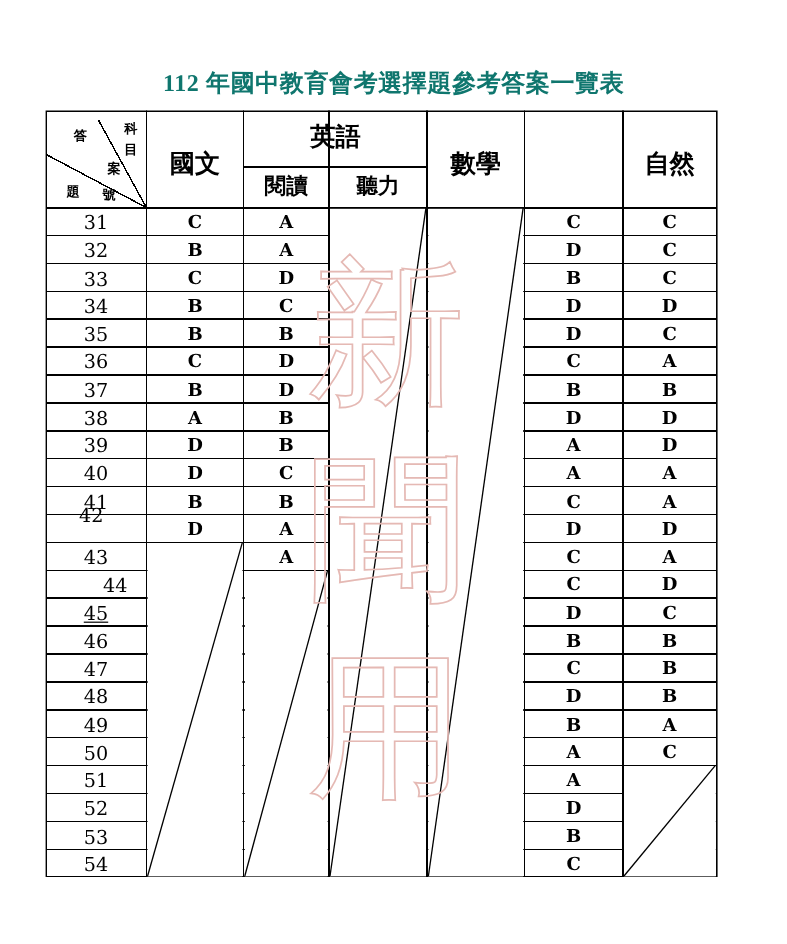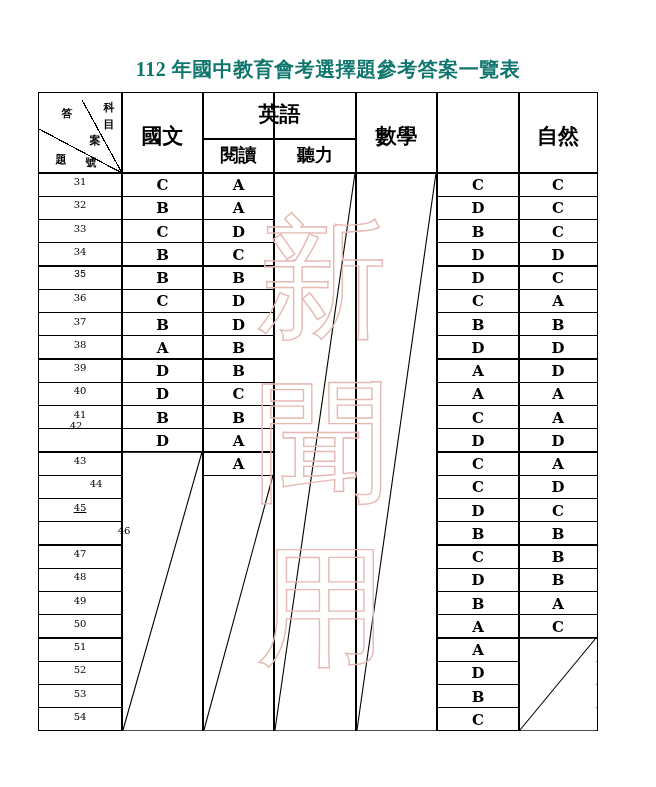--- a/index.html
+++ b/index.html
@@ -96,21 +96,21 @@
   .hdr-sub {
     font-weight: bold;
     font-size: 18px;
   }
   .corner-lbl {
     font-weight: bold;
     font-size: 11px;
     font-family: "DejaVu Serif", "Liberation Serif", serif;
   }
   .qnum {
-    font-size: 10px;
+    font-size: 16px;
     font-family: "DejaVu Serif", "Liberation Serif", serif;
   }
   .ans {
     font-size: 15px;
     font-weight: bold;
     font-family: "DejaVu Serif", "Liberation Serif", serif;
   }
 </style>
 </head>
 <body>
@@ -228,21 +228,21 @@
         <div class="cell qnum" style="left: 40px; top: 222.5px; width: 80px;">33</div>
         <div class="cell ans" style="left: 122px; top: 222.5px; width: 81px;">C</div>
         <div class="cell ans" style="left: 203px; top: 222.5px; width: 71px;">D</div>
         <div class="cell ans" style="left: 437px; top: 222.5px; width: 82px;">B</div>
         <div class="cell ans" style="left: 519px; top: 222.5px; width: 78px;">C</div>
         <div class="cell qnum" style="left: 40px; top: 245.75px; width: 80px;">34</div>
         <div class="cell ans" style="left: 122px; top: 245.75px; width: 81px;">B</div>
         <div class="cell ans" style="left: 203px; top: 245.75px; width: 71px;">C</div>
         <div class="cell ans" style="left: 437px; top: 245.75px; width: 82px;">D</div>
         <div class="cell ans" style="left: 519px; top: 245.75px; width: 78px;">D</div>
-        <div class="cell qnum" style="left: 40px; top: 269px; width: 80px; font-family: Liberation Mono, monospace;">35</div>
+        <div class="cell qnum" style="left: 40px; top: 269px; width: 80px;">35</div>
         <div class="cell ans" style="left: 122px; top: 269px; width: 81px;">B</div>
         <div class="cell ans" style="left: 203px; top: 269px; width: 71px;">B</div>
         <div class="cell ans" style="left: 437px; top: 269px; width: 82px;">D</div>
         <div class="cell ans" style="left: 519px; top: 269px; width: 78px;">C</div>
         <div class="cell qnum" style="left: 40px; top: 292.25px; width: 80px;">36</div>
         <div class="cell ans" style="left: 122px; top: 292.25px; width: 81px;">C</div>
         <div class="cell ans" style="left: 203px; top: 292.25px; width: 71px;">D</div>
         <div class="cell ans" style="left: 437px; top: 292.25px; width: 82px;">C</div>
         <div class="cell ans" style="left: 519px; top: 292.25px; width: 78px;">A</div>
         <div class="cell qnum" style="left: 40px; top: 315.5px; width: 80px;">37</div>
@@ -278,21 +278,21 @@
         <div class="cell qnum" style="left: 40px; top: 455px; width: 80px;">43</div>
         <div class="cell ans" style="left: 203px; top: 455px; width: 71px;">A</div>
         <div class="cell ans" style="left: 437px; top: 455px; width: 82px;">C</div>
         <div class="cell ans" style="left: 519px; top: 455px; width: 78px;">A</div>
         <div class="cell qnum" style="left: 56px; top: 478.25px; width: 80px;">44</div>
         <div class="cell ans" style="left: 437px; top: 478.25px; width: 82px;">C</div>
         <div class="cell ans" style="left: 519px; top: 478.25px; width: 78px;">D</div>
         <div class="cell qnum" style="left: 40px; top: 501.5px; width: 80px; text-decoration: underline;">45</div>
         <div class="cell ans" style="left: 437px; top: 501.5px; width: 82px;">D</div>
         <div class="cell ans" style="left: 519px; top: 501.5px; width: 78px;">C</div>
-        <div class="cell qnum" style="left: 40px; top: 524.75px; width: 80px; margin-left: 44px;">46</div>
+        <div class="cell qnum" style="left: 40px; top: 524.75px; width: 80px;">46</div>
         <div class="cell ans" style="left: 437px; top: 524.75px; width: 82px;">B</div>
         <div class="cell ans" style="left: 519px; top: 524.75px; width: 78px;">B</div>
         <div class="cell qnum" style="left: 40px; top: 548px; width: 80px;">47</div>
         <div class="cell ans" style="left: 437px; top: 548px; width: 82px;">C</div>
         <div class="cell ans" style="left: 519px; top: 548px; width: 78px;">B</div>
         <div class="cell qnum" style="left: 40px; top: 571.25px; width: 80px;">48</div>
         <div class="cell ans" style="left: 437px; top: 571.25px; width: 82px;">D</div>
         <div class="cell ans" style="left: 519px; top: 571.25px; width: 78px;">B</div>
         <div class="cell qnum" style="left: 40px; top: 594.5px; width: 80px;">49</div>
         <div class="cell ans" style="left: 437px; top: 594.5px; width: 82px;">B</div>

